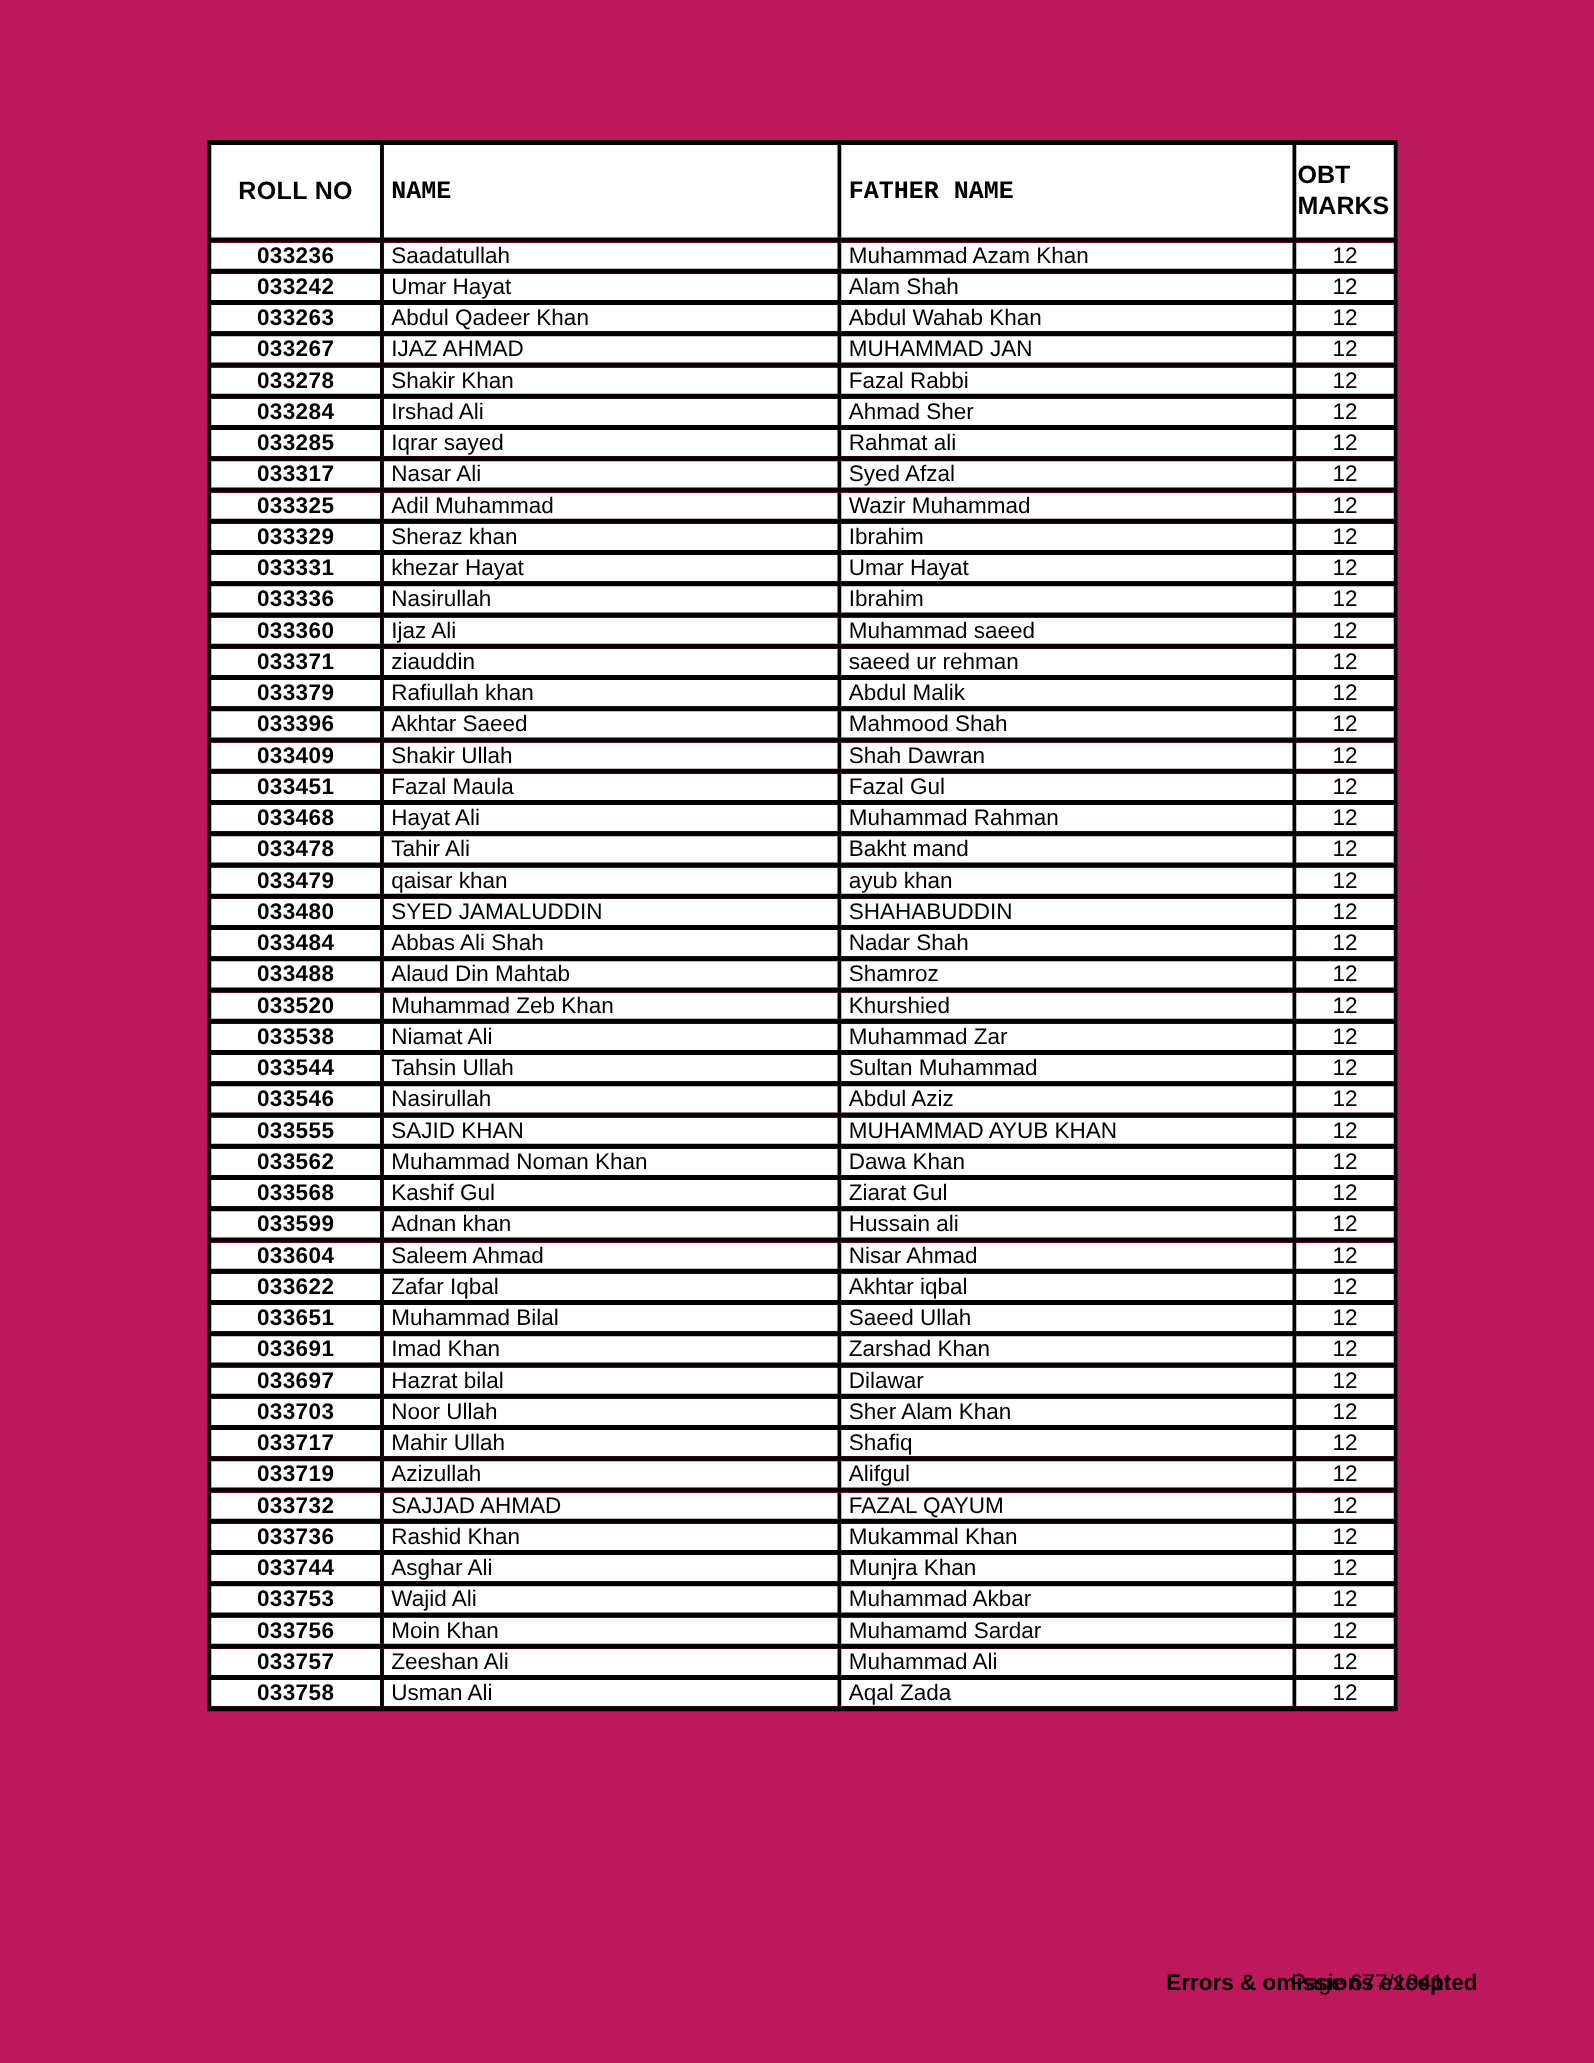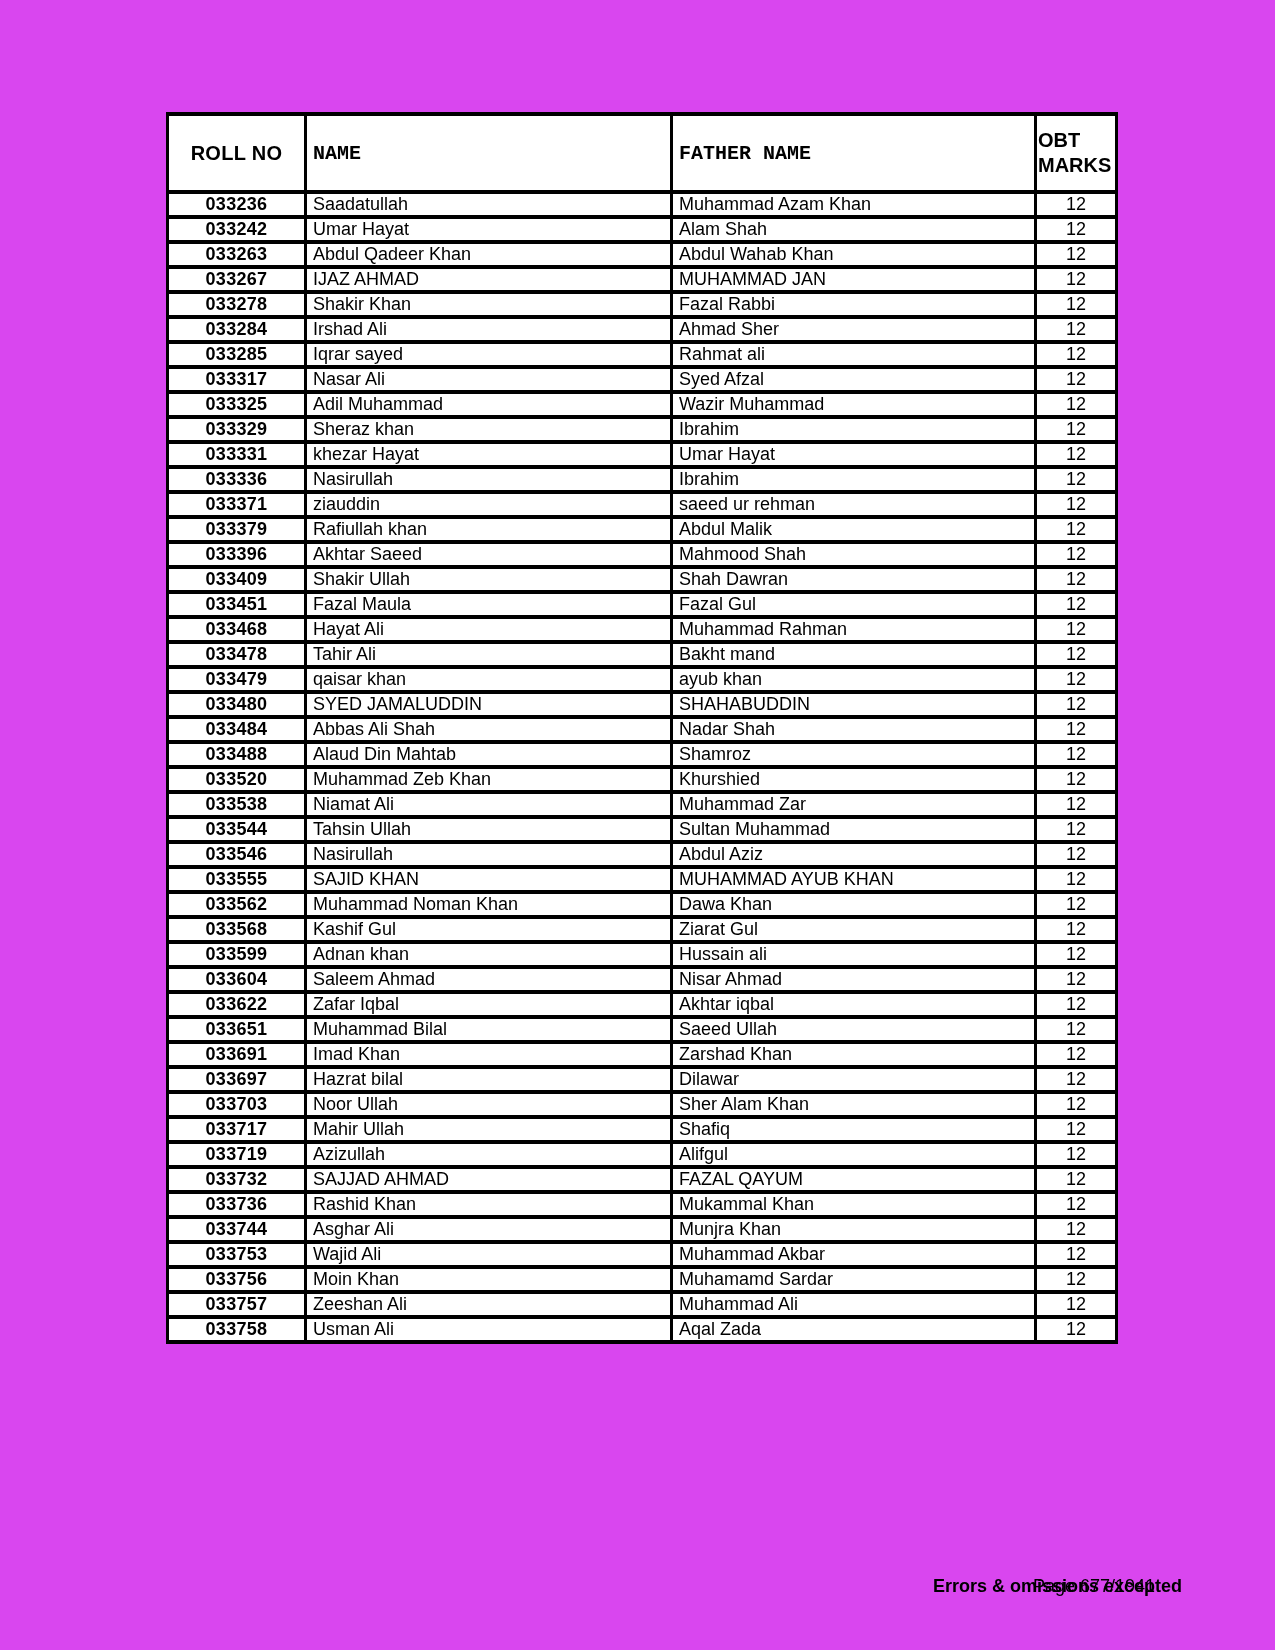--- a/index.html
+++ b/index.html
@@ -12,21 +12,21 @@
     height: 1650px;
     position: relative;
     font-family: "Liberation Sans", sans-serif;
     color: #000000;
   }
   .sheet {
     position: absolute;
     left: 0; top: 0;
     width: 1275px;
     height: 1650px;
-    background: #d946ef;
+    background: #be185d;
   }
   table.results {
     position: absolute;
     left: 166px;
     top: 112px;
     width: 949px;
     border-collapse: collapse;
     table-layout: fixed;
   }
   table.results th,
@@ -191,20 +191,26 @@
           <td class="c-father">Umar Hayat</td>
           <td class="c-marks">12</td>
         </tr>
         <tr>
           <td class="c-roll">033336</td>
           <td class="c-name">Nasirullah</td>
           <td class="c-father">Ibrahim</td>
           <td class="c-marks">12</td>
         </tr>
         <tr>
+          <td class="c-roll">033360</td>
+          <td class="c-name">Ijaz Ali</td>
+          <td class="c-father">Muhammad saeed</td>
+          <td class="c-marks">12</td>
+        </tr>
+        <tr>
           <td class="c-roll">033371</td>
           <td class="c-name">ziauddin</td>
           <td class="c-father">saeed ur rehman</td>
           <td class="c-marks">12</td>
         </tr>
         <tr>
           <td class="c-roll">033379</td>
           <td class="c-name">Rafiullah khan</td>
           <td class="c-father">Abdul Malik</td>
           <td class="c-marks">12</td>

